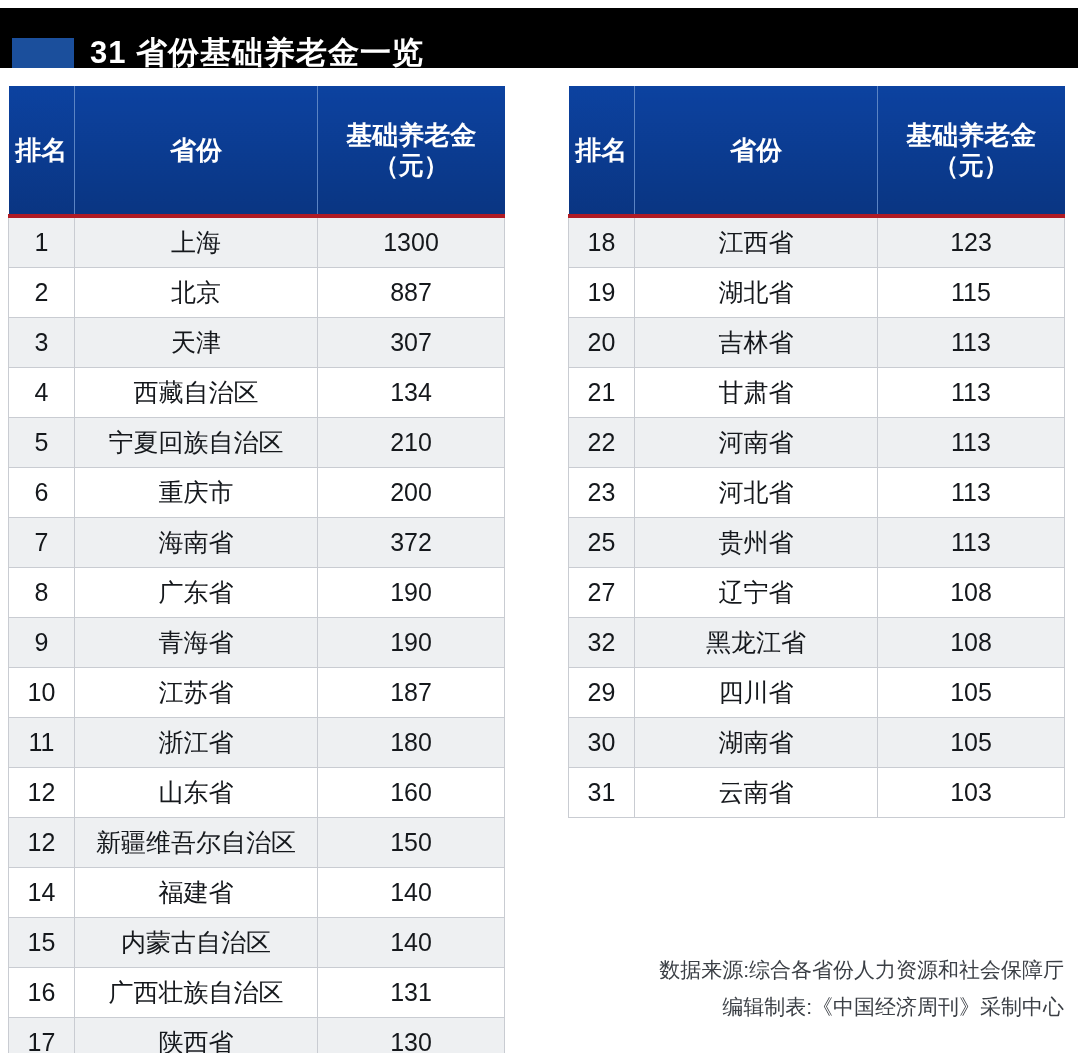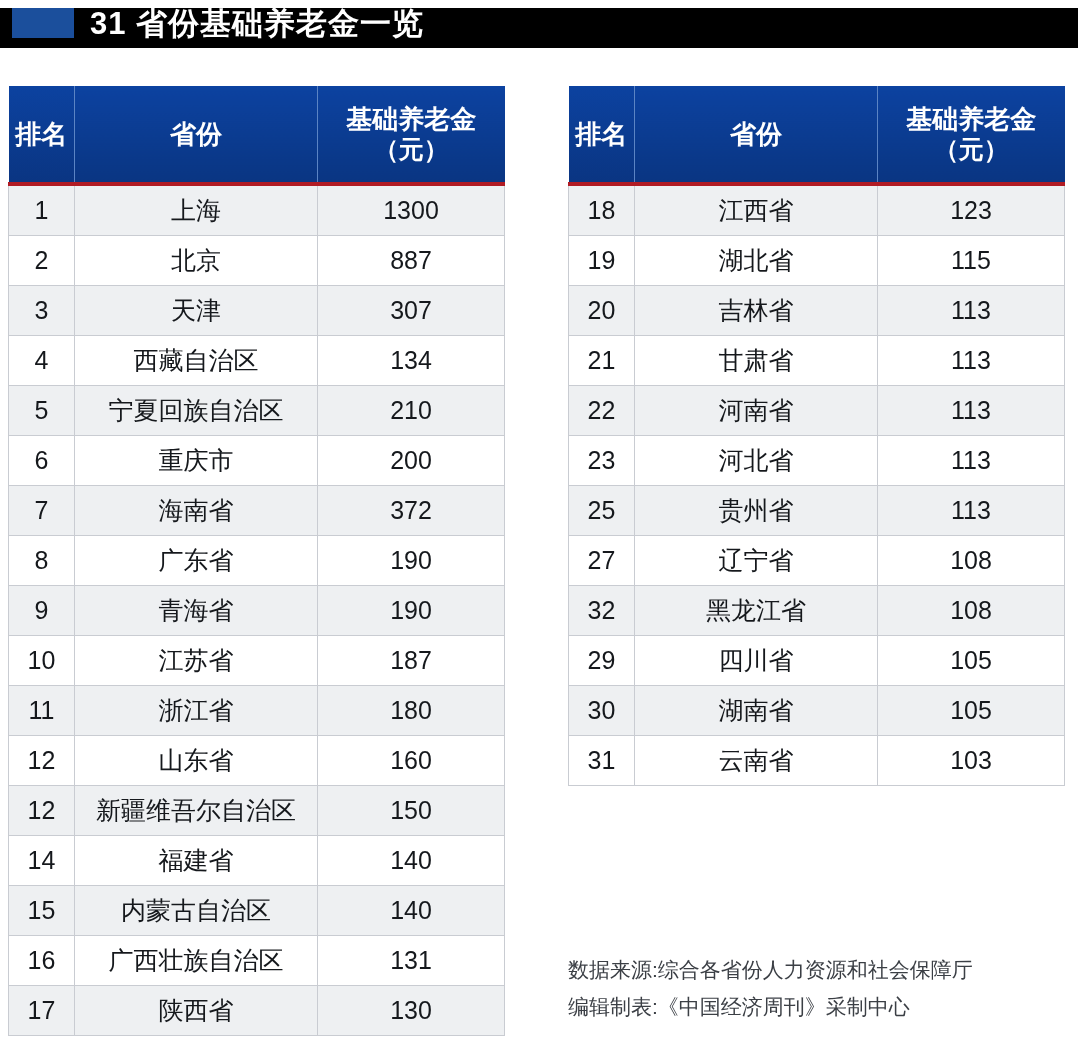--- a/index.html
+++ b/index.html
@@ -14,24 +14,24 @@
     color: #1a1a1a;
     overflow: hidden;
   }
 
   
   .title-bar {
     position: absolute;
     left: 0;
     top: 8px;
     width: 1078px;
-    height: 40px;
+    height: 60px;
     background: #000000;
     display: flex;
-    align-items: flex-start;
+    align-items: flex-end;
   }
   .title-accent {
     width: 62px;
     height: 30px;
     background: #1b4f9c;
     margin-left: 12px;
     margin-right: 16px;
     flex: none;
   }
   .title-text {
@@ -69,21 +69,21 @@
   table.pension thead th {
     background: #0a3b8c;
     background: linear-gradient(180deg, #0c42a0 0%, #0a3582 100%);
     color: #ffffff;
     font-size: 26px;
     font-weight: bold;
     text-align: center;
     height: 96px;
     border-right: 1px solid #5b84c4;
     border-bottom: 4px solid #b01b24;
-    padding: 0 2px;
+    padding: 16px 2px;
     line-height: 1.18;
     vertical-align: middle;
   }
   table.pension thead th:last-child { border-right: none; }
   .th-sub { display: block; font-size: 25px; }
 
   table.pension tbody td {
     height: 49px;
     font-size: 25px;
     text-align: center;
@@ -98,20 +98,21 @@
   td.rank  { font-size: 24px; }
   td.prov  { font-size: 25px; }
   td.value { font-size: 25px; }
 
   
   .footnotes {
     position: absolute;
     left: 568px;
     width: 496px;
     top: 952px;
+    text-align: right;
     color: #3b3f45;
     font-size: 21px;
     line-height: 1.75;
   }
   .footnotes div { white-space: nowrap; }
 </style>
 </head>
 <body>
 
 <div class="title-bar">

